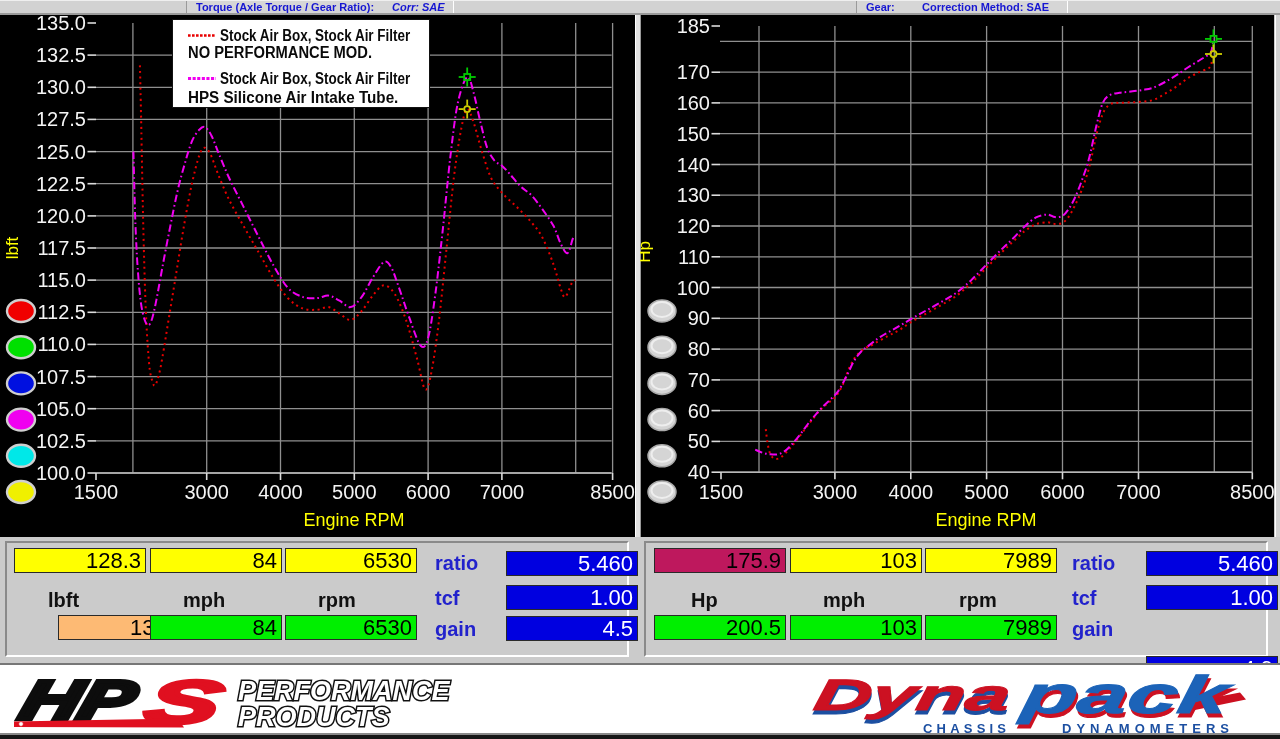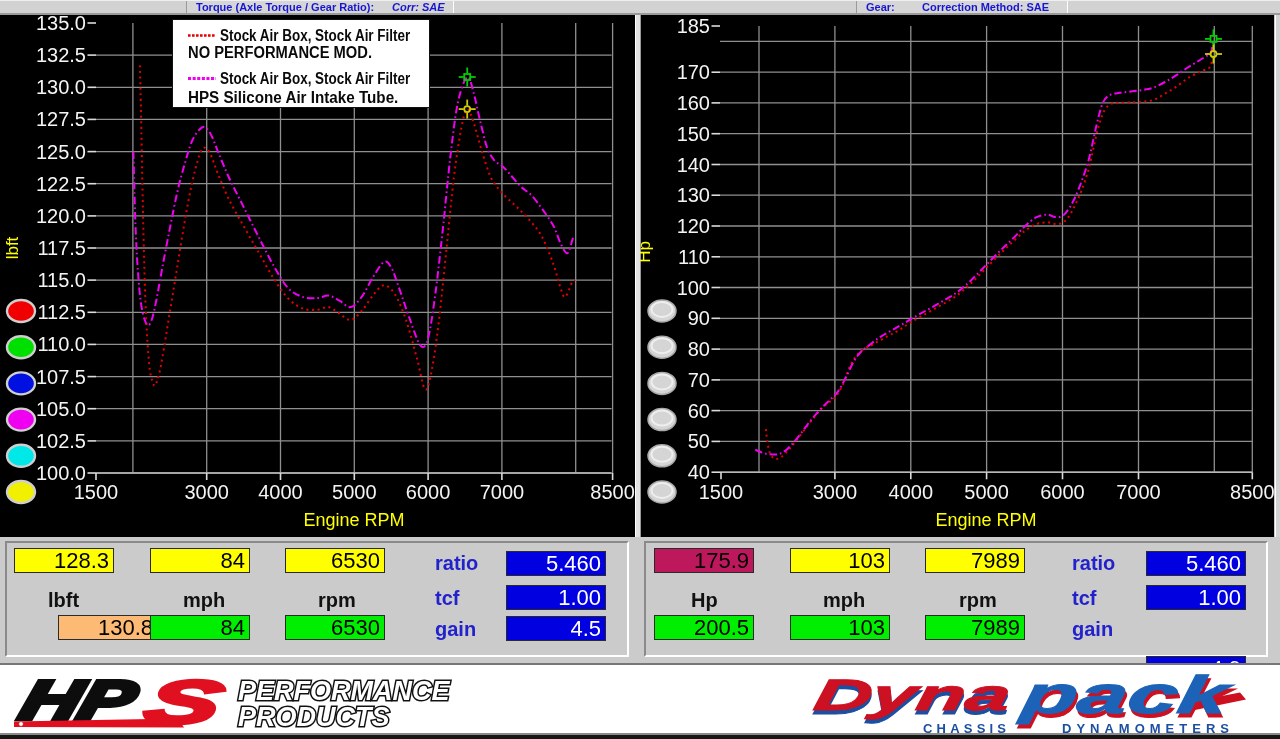--- a/index.html
+++ b/index.html
@@ -4,21 +4,21 @@
 body { width:1280px; height:739px; position:relative; overflow:hidden; background:#cbcbcb; font-family:"Liberation Sans", sans-serif; }
 .abs { position:absolute; }
 .titlebar { top:0; left:0; width:1280px; height:15px; background:#d2d2d2; border-top:1px solid #efefef; border-bottom:2px solid #9a9a9a; }
 .tt { position:absolute; top:1px; font-size:11px; font-weight:bold; color:#1616d2; white-space:nowrap; }
 .blackL { top:15px; left:0; width:635px; height:522px; background:#000; }
 .blackR { top:15px; left:641px; width:633px; height:522px; background:#000; }
 .divider { top:15px; left:635px; width:6px; height:522px; background:#e2e2e2; border-left:1px solid #ffffff; border-right:1px solid #9a9a9a; }
 .rstrip { top:15px; left:1275px; width:5px; height:522px; background:#d2d2d2; border-left:1px solid #fff; }
 .tablebg { top:537px; left:0; width:1280px; height:126px; background:#cbcbcb; }
 .panel { position:absolute; top:541px; height:116px; border-top:2px solid #8a8a8a; border-left:2px solid #8a8a8a; border-bottom:2px solid #ffffff; border-right:2px solid #ffffff; }
-.vbox { position:absolute; width:100px; height:25px; border:1px solid #2a2a2a; font-size:22px; text-align:right; padding-right:4px; line-height:23px; color:#000; }
+.vbox { position:absolute; width:132px; height:25px; border:1px solid #2a2a2a; font-size:22px; text-align:right; padding-right:4px; line-height:23px; color:#000; }
 .vbox.blue { background:#0000e0; color:#fff; }
 .lab2 { position:absolute; font-size:20px; font-weight:bold; color:#111; }
 .blab { position:absolute; font-size:20px; font-weight:bold; color:#2222cc; }
 .legend { top:19px; left:172px; width:258px; height:89px; background:#fff; border:1px solid #111; }
 .lgline { position:absolute; white-space:nowrap; font-weight:bold; color:#0a0a0a; font-size:16px; transform-origin:left center; }
 .logostrip { top:663px; left:0; width:1280px; height:76px; background:#fff; border-top:2px solid #777; }
 </style></head><body>
 
 <div class="abs titlebar"></div>
 <div class="abs" style="left:186px;top:1px;width:268px;height:12px;border-left:1px solid #9a9a9a;border-right:1px solid #ffffff;background:#d6d6d6;"></div>

